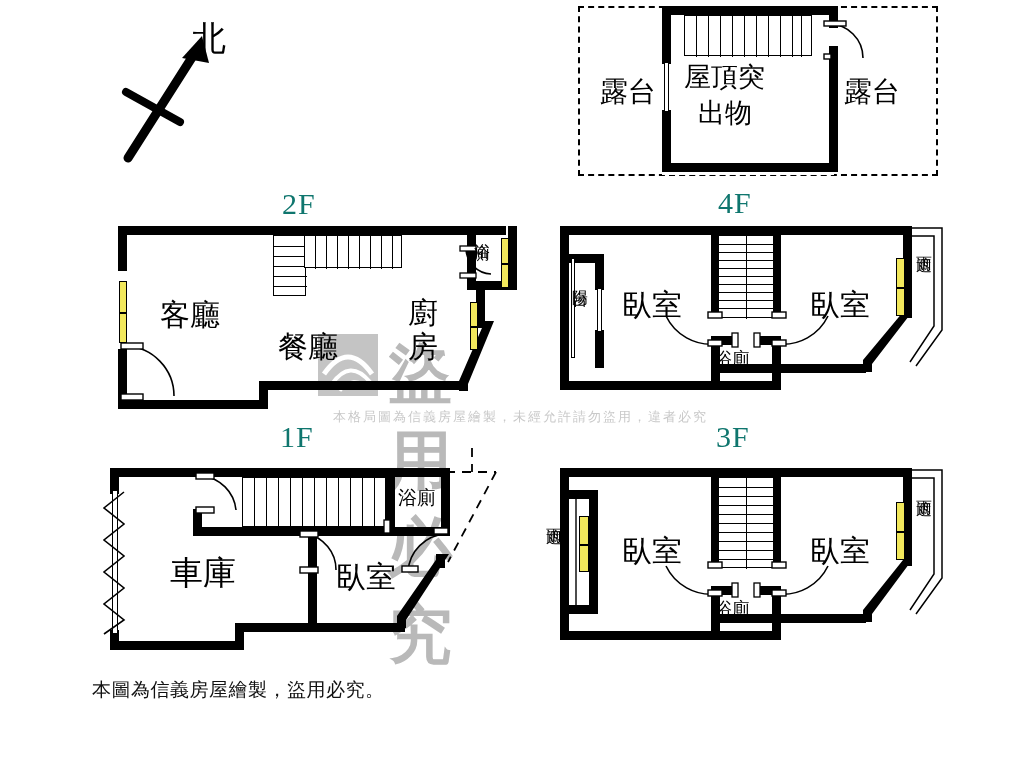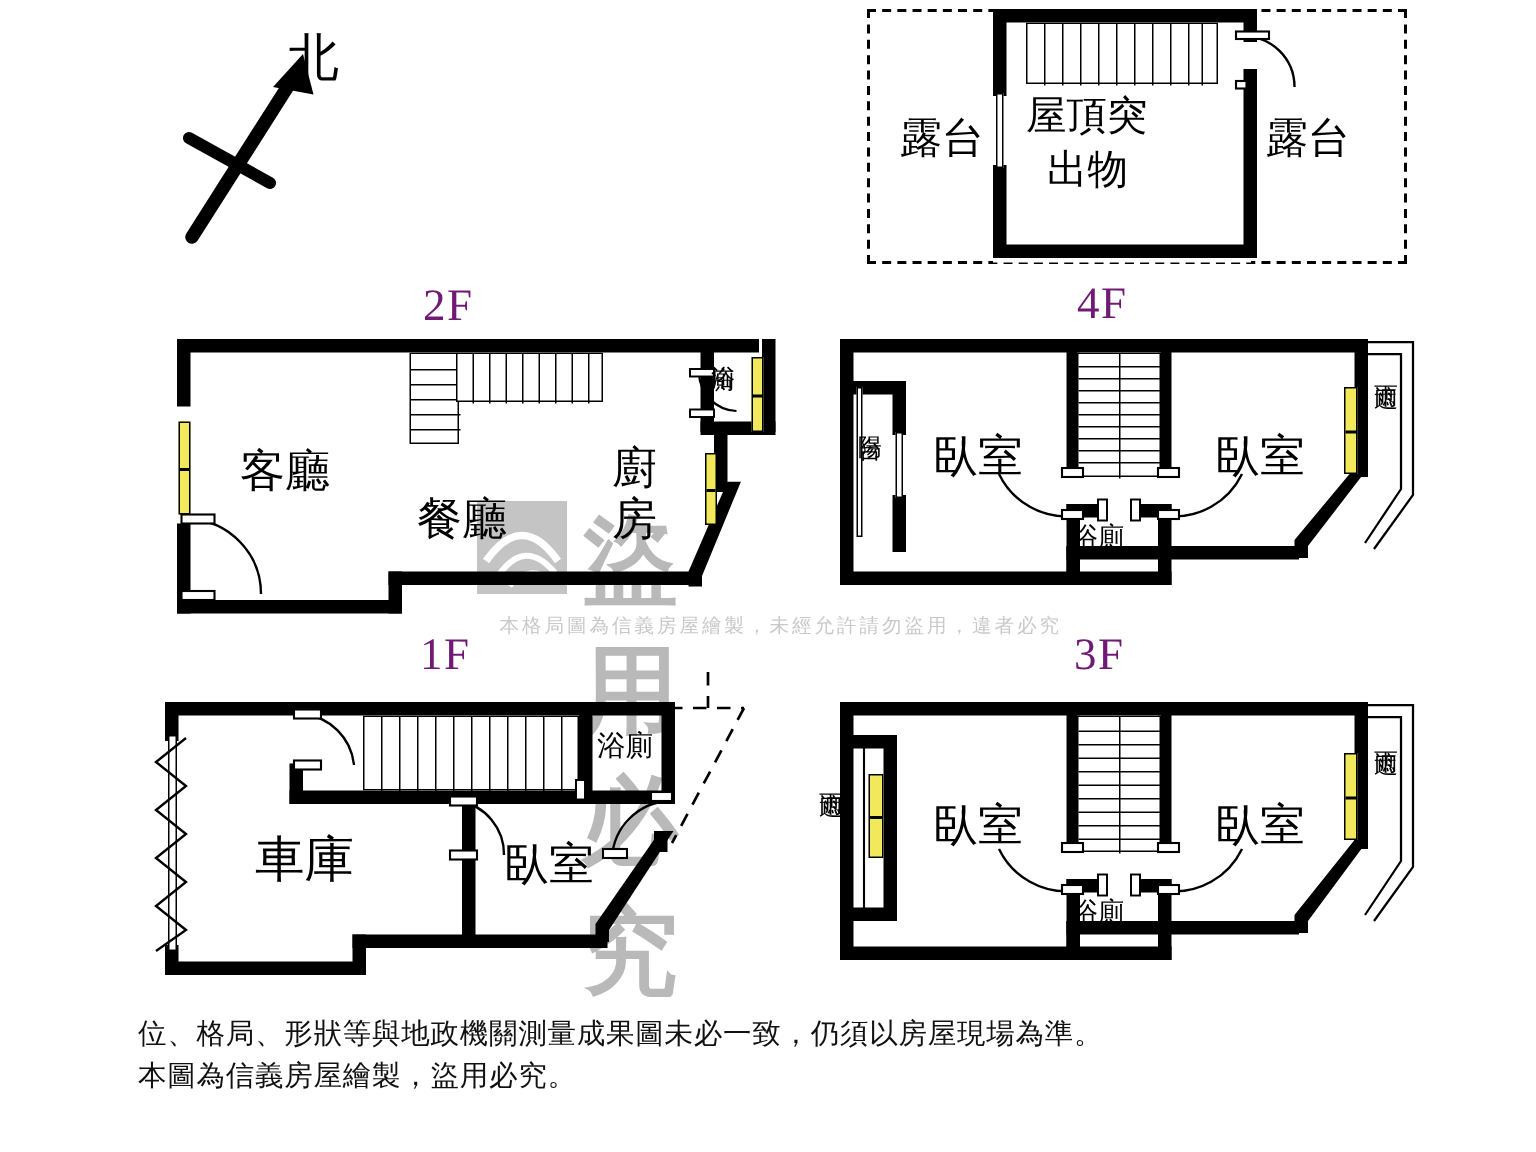--- a/index.html
+++ b/index.html
@@ -10,21 +10,21 @@
     font-family:"Liberation Serif","DejaVu Serif",serif;
     position:relative;
     overflow:hidden;
   }
   .stage{position:absolute;left:0;top:0;width:1024px;height:768px;}
   .abs{position:absolute;}
 
   
   .floorlabel{
     font-family:"Liberation Serif",serif;
-    font-size:30px;color:#701a75;letter-spacing:1px;
+    font-size:30px;color:#0f766e;letter-spacing:1px;
     white-space:nowrap;
   }
   .roomlabel{
     font-family:"DejaVu Sans","Liberation Sans",sans-serif;
     color:#000;white-space:nowrap;line-height:1;
   }
   .r28{font-size:27px;font-family:Liberation Serif, serif;}
   .r22{font-size:28px;}
   .r17{font-size:16px;}
   .vert{
@@ -450,17 +450,16 @@
     <div class="win" style="left:336px;top:34px;width:9px;height:58px;"></div>
 
     <div class="roomlabel r17 abs vert" style="left:-14px;top:48px;">雨遮</div>
     <div class="roomlabel abs" style="left:62px;top:68px;font-size:30px;">臥室</div>
     <div class="roomlabel abs" style="left:250px;top:68px;font-size:30px;">臥室</div>
     <div class="roomlabel abs" style="left:154px;top:132px;font-size:18px;">浴廁</div>
     <div class="roomlabel r17 abs vert" style="left:356px;top:20px;">雨遮</div>
   </div>
 
   <div class="disclaimer" style="left:92px;top:676px;">
-    <div>位、格局、形狀等與地政機關測量成果圖未必一致，仍須以房屋現場為準。</div>
     <div>本圖為信義房屋繪製，盜用必究。</div>
   </div>
 
 </div>
 
 </body></html>

